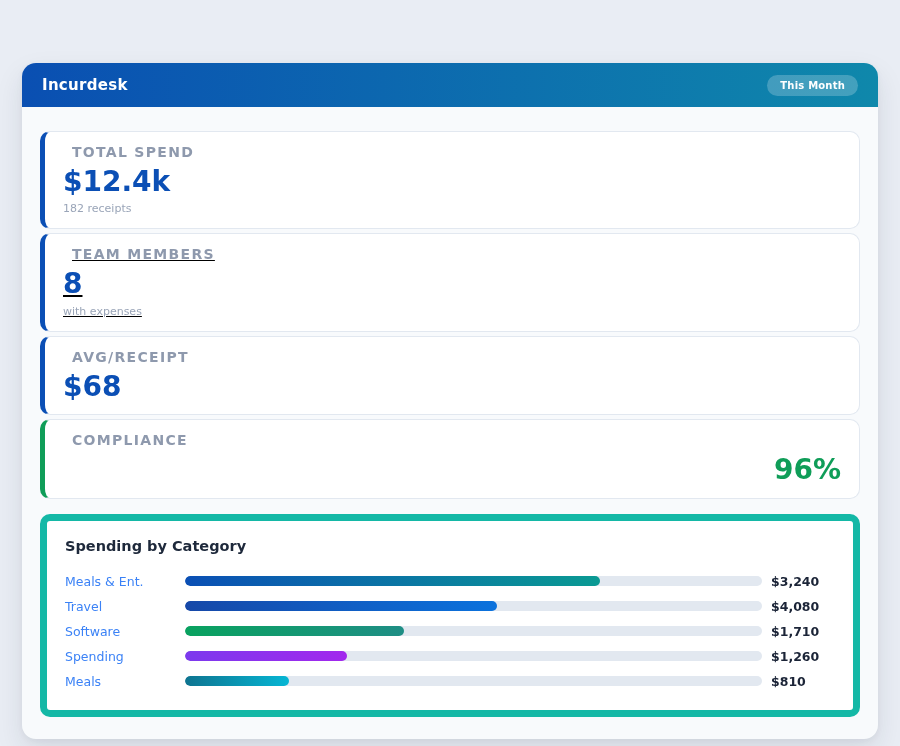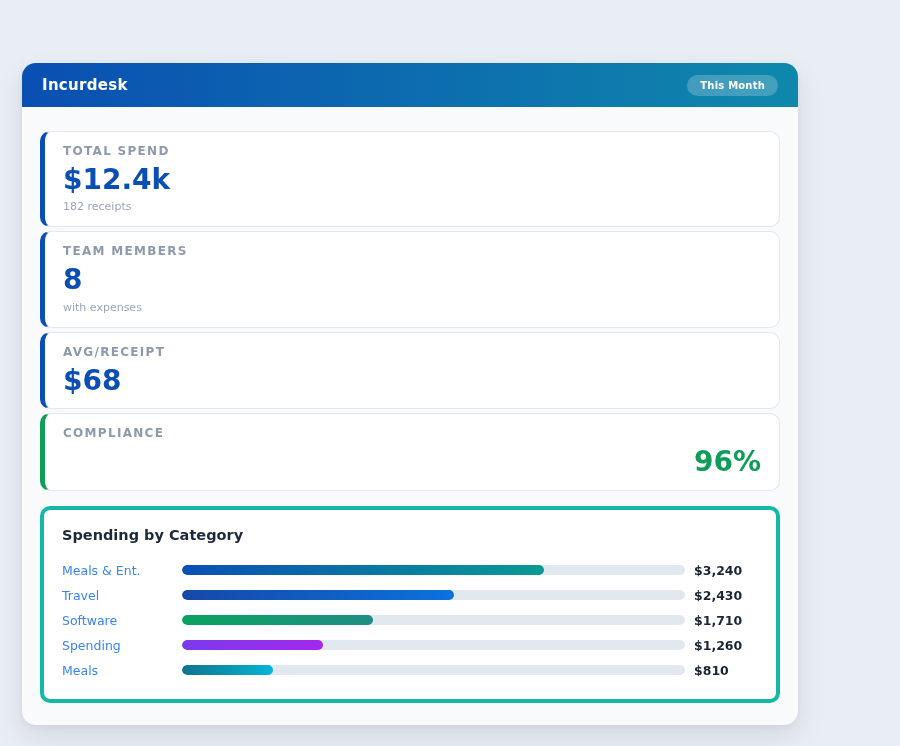--- a/index.html
+++ b/index.html
@@ -5,21 +5,21 @@
   * { margin: 0; padding: 0; box-sizing: border-box; }
   html, body {
     width: 900px; height: 746px;
     background: #e9edf4;
     font-family: "DejaVu Sans", "Liberation Sans", sans-serif;
     overflow: hidden;
   }
   .panel {
     position: absolute;
     left: 22px; top: 63px;
-    width: 776px;
+    width: 856px;
     border-radius: 14px;
     background: #f8fafc;
     box-shadow: 0 12px 28px rgba(30, 41, 59, 0.10), 0 2px 6px rgba(30,41,59,0.05);
   }
   .app-header {
     height: 44px;
     border-radius: 14px 14px 0 0;
     display: flex;
     align-items: center;
     justify-content: space-between;
@@ -45,40 +45,41 @@
   .content { padding: 24px 18px 22px 18px; }
   .stat-card {
     background: #ffffff;
     border: 1px solid #e2e8f0;
     border-left: 5px solid #0b4fb5;
     border-radius: 10px;
     padding: 12px 18px 13px 18px;
     margin-bottom: 4px;
   }
   .stat-label {
-    font-size: 12px;
+    font-size: 14px;
     font-weight: 700;
     letter-spacing: 1.3px;
     color: #8e99ad;
     margin-bottom: 7px;
+    margin-left: 9px;
   }
   .stat-value {
     font-size: 28px;
     font-weight: 800;
     color: #0b4fb5;
     line-height: 1.05;
   }
   .stat-sub {
     font-size: 11px;
     color: #9aa5b8;
     margin-top: 6px;
   }
   .spend-card {
     background: #ffffff;
-    border: 4px solid #14b8a6;
+    border: 7px solid #14b8a6;
     border-radius: 10px;
     padding: 17px 18px 16px 18px;
     margin-top: 15px;
   }
   .spend-title {
     font-size: 14.5px;
     font-weight: 700;
     color: #1e293b;
     margin-bottom: 15px;
   }
@@ -122,21 +123,21 @@
   </div>
 
   <div class="content">
 
     <div class="stat-card" style="border-left-color: rgb(11, 79, 181);">
       <div class="stat-label">TOTAL SPEND</div>
       <div class="stat-value" style="color: rgb(11, 79, 181);">$12.4k</div>
       <div class="stat-sub">182 receipts</div>
     </div>
 
-    <div class="stat-card" style="border-left-color: rgb(11, 79, 181);">
+    <div class="stat-card" style="border-left-color: rgb(11, 79, 181); text-decoration: underline;">
       <div class="stat-label">TEAM MEMBERS</div>
       <div class="stat-value" style="color: rgb(11, 79, 181);">8</div>
       <div class="stat-sub">with expenses</div>
     </div>
 
     <div class="stat-card" style="border-left-color: rgb(11, 79, 181);">
       <div class="stat-label">AVG/RECEIPT</div>
       <div class="stat-value" style="color: rgb(11, 79, 181);">$68</div>
 
     </div>
@@ -156,21 +157,21 @@
             <div class="bar-fill" style="width: 72%; background: linear-gradient(90deg, rgb(11, 79, 181), rgb(10, 154, 147));"></div>
           </div>
         <div class="cat-value">$3,240</div>
       </div>
 
       <div class="spend-row">
         <div class="cat-label">Travel</div>
         <div class="bar-track" style="background: rgb(226, 232, 240);">
             <div class="bar-fill" style="width: 54%; background: linear-gradient(90deg, rgb(22, 72, 168), rgb(11, 114, 221));"></div>
           </div>
-        <div class="cat-value">$2,430</div>
+        <div class="cat-value">$4,080</div>
       </div>
 
       <div class="spend-row">
         <div class="cat-label">Software</div>
         <div class="bar-track" style="background: rgb(226, 232, 240);">
             <div class="bar-fill" style="width: 38%; background: linear-gradient(90deg, rgb(9, 162, 95), rgb(31, 142, 133));"></div>
           </div>
         <div class="cat-value">$1,710</div>
       </div>
 

